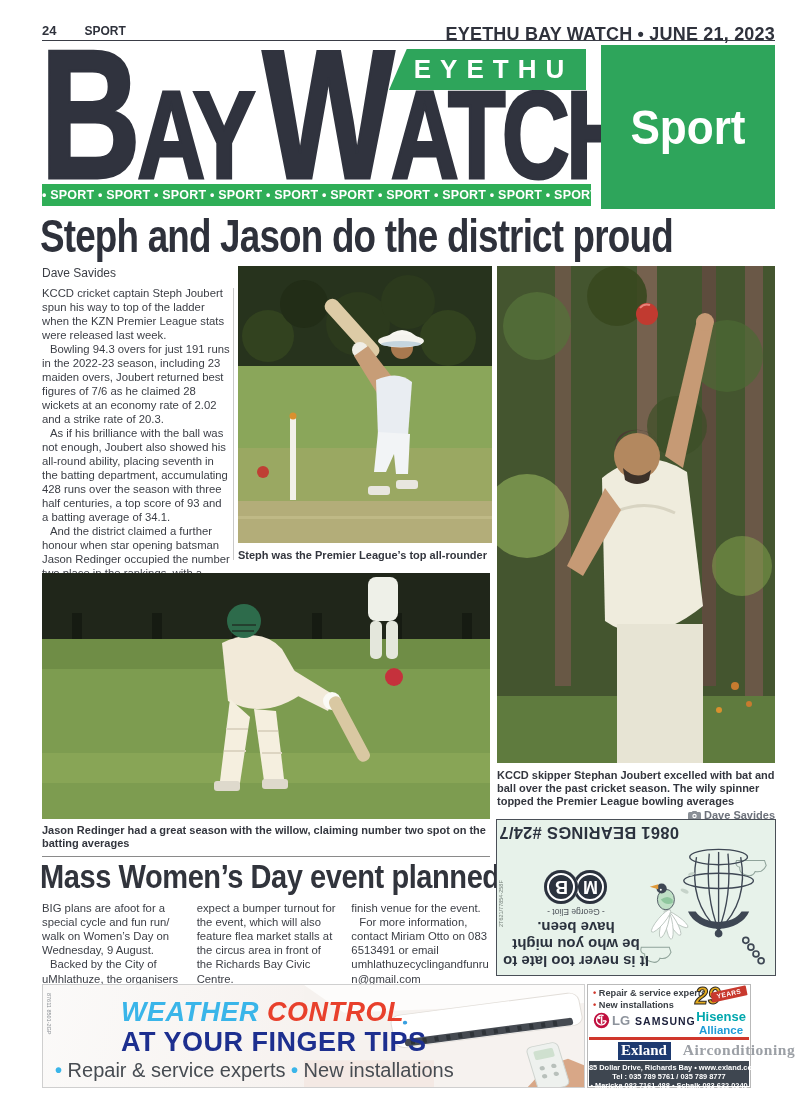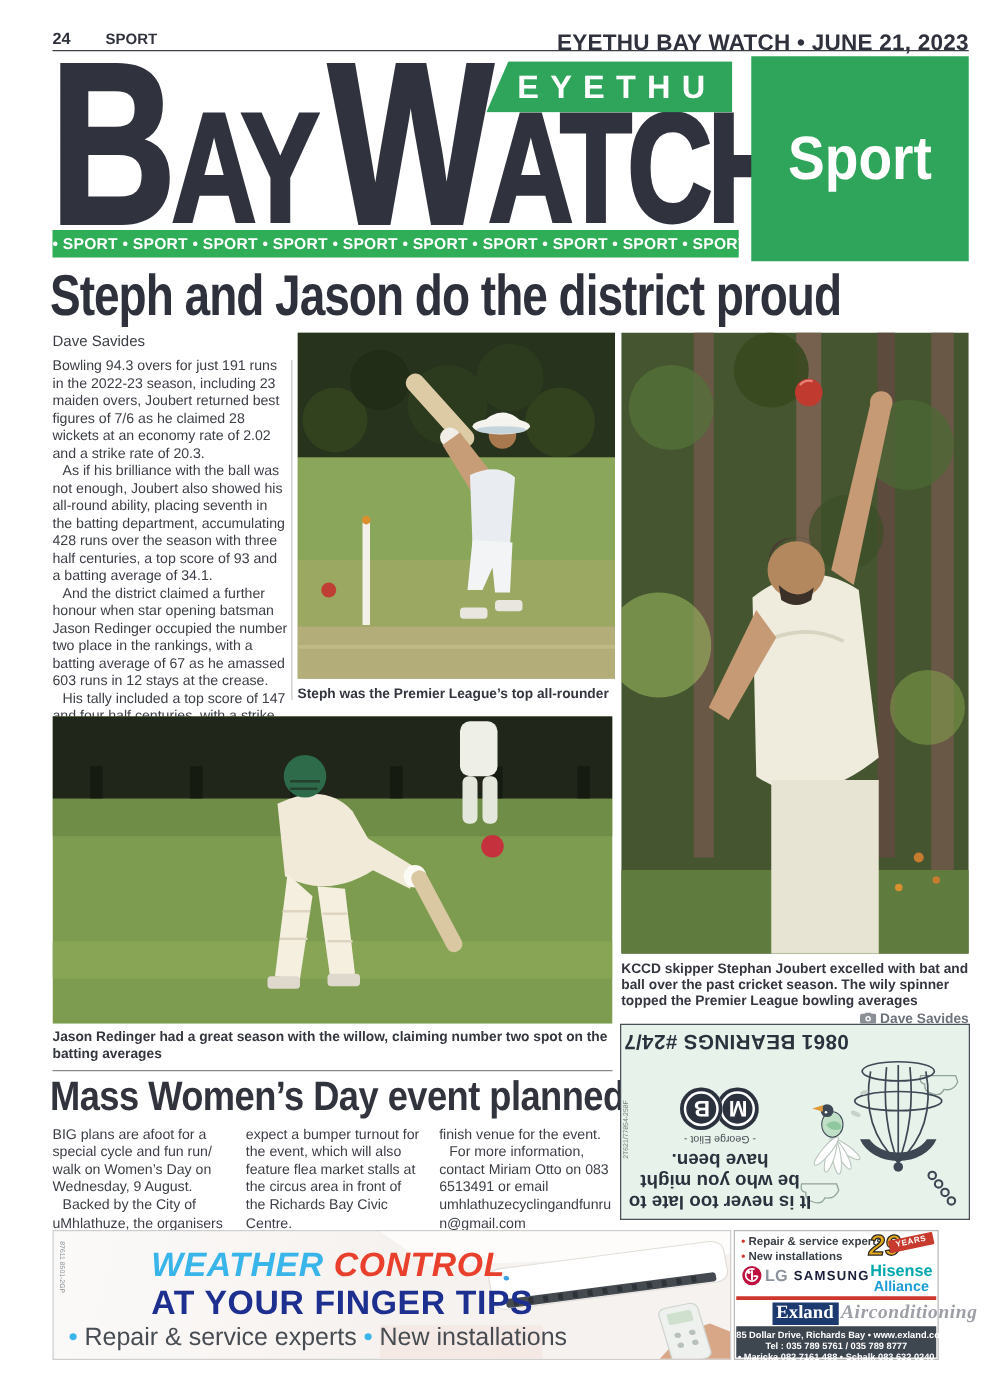--- a/index.html
+++ b/index.html
@@ -88,21 +88,21 @@
     color:#fff; font-size:6.5px; font-weight:bold; text-align:center; line-height:10px; letter-spacing:.5px; border-radius:1px; }
   .brands { position:absolute; left:5px; top:27px; display:flex; align-items:center; }
   .lg-text { font-size:13px; font-weight:bold; color:#8d939c; margin:0 5px 0 2px; }
   .samsung-text { font-size:10.5px; font-weight:bold; color:#1b1f3a; letter-spacing:1px; }
   .hisense-blk { position:absolute; right:4px; top:25px; text-align:center; line-height:1.1; }
   .hisense { font-size:13px; font-weight:bold; color:#00a7ad; display:block;text-align:right; }
   .alliance { font-size:11.5px; font-weight:bold; color:#1e9cd7; display:block; }
   .ex-redline { position:absolute; left:1px; right:1px; top:52px; height:2.5px; background:#d0372c; }
   .ex-name { position:absolute; left:2px; top:56px; white-space:nowrap; font-family:"Liberation Serif", serif; font-weight:bold; }
   .ex-name-box { display:inline-block; background:#1d3a70; color:#fff; font-size:15px; padding:0 4px 1px 3px;margin-left:28px; }
-  .ex-name-air { color:#9ca0a6; font-size:15.5px; margin-left:2px; letter-spacing:.5px;font-style:italic; }
+  .ex-name-air { color:#9ca0a6; font-size:15.5px; margin-left:12px; letter-spacing:.5px; }
   .ex-bar { position:absolute; left:1px; right:1px; top:76px; bottom:1px; background:#3e4650; color:#fff;
     font-size:7.4px; font-weight:bold; text-align:center; line-height:1.22; padding-top:2px; white-space:nowrap; }
 </style>
 </head>
 <body>
 
 <div class="page">
 
   <div class="hdr-left">
     <span>24</span><span class="hdr-section">SPORT</span>
@@ -121,20 +121,21 @@
     <span>EYETHU</span>
   </div>
   <div class="sport-box">
     <span>Sport</span>
   </div>
   <div class="ticker">• SPORT • SPORT • SPORT • SPORT • SPORT • SPORT • SPORT • SPORT • SPORT • SPORT •</div>
 
   <div class="headline1">Steph and Jason do the district proud</div>
   <div class="byline">Dave Savides</div>
   <div class="col1">
+    <p>KCCD cricket captain Steph Joubert spun his way to top of the ladder when the KZN Premier League stats were released last week.</p>
     <p>Bowling 94.3 overs for just 191 runs in the 2022-23 season, including 23 maiden overs, Joubert returned best figures of 7/6 as he claimed 28 wickets at an economy rate of 2.02 and a strike rate of 20.3.</p>
     <p>As if his brilliance with the ball was not enough, Joubert also showed his all-round ability, placing seventh in the batting department, accumulating 428 runs over the season with three half centuries, a top score of 93 and a batting average of 34.1.</p>
     <p>And the district claimed a further honour when star opening batsman Jason Redinger occupied the number two place in the rankings, with a batting average of 67 as he amassed 603 runs in 12 stays at the crease.</p>
     <p>His tally included a top score of 147 and four half centuries, with a strike rate of 77.</p>
   </div>
   <div class="col-rule"></div>
 
   <svg class="photo" style="left:238px;top:266px" width="254" height="277" viewBox="0 0 254 277">
     <rect width="254" height="277" fill="#7c974f"></rect>
     <rect width="254" height="100" fill="#27331d"></rect>

